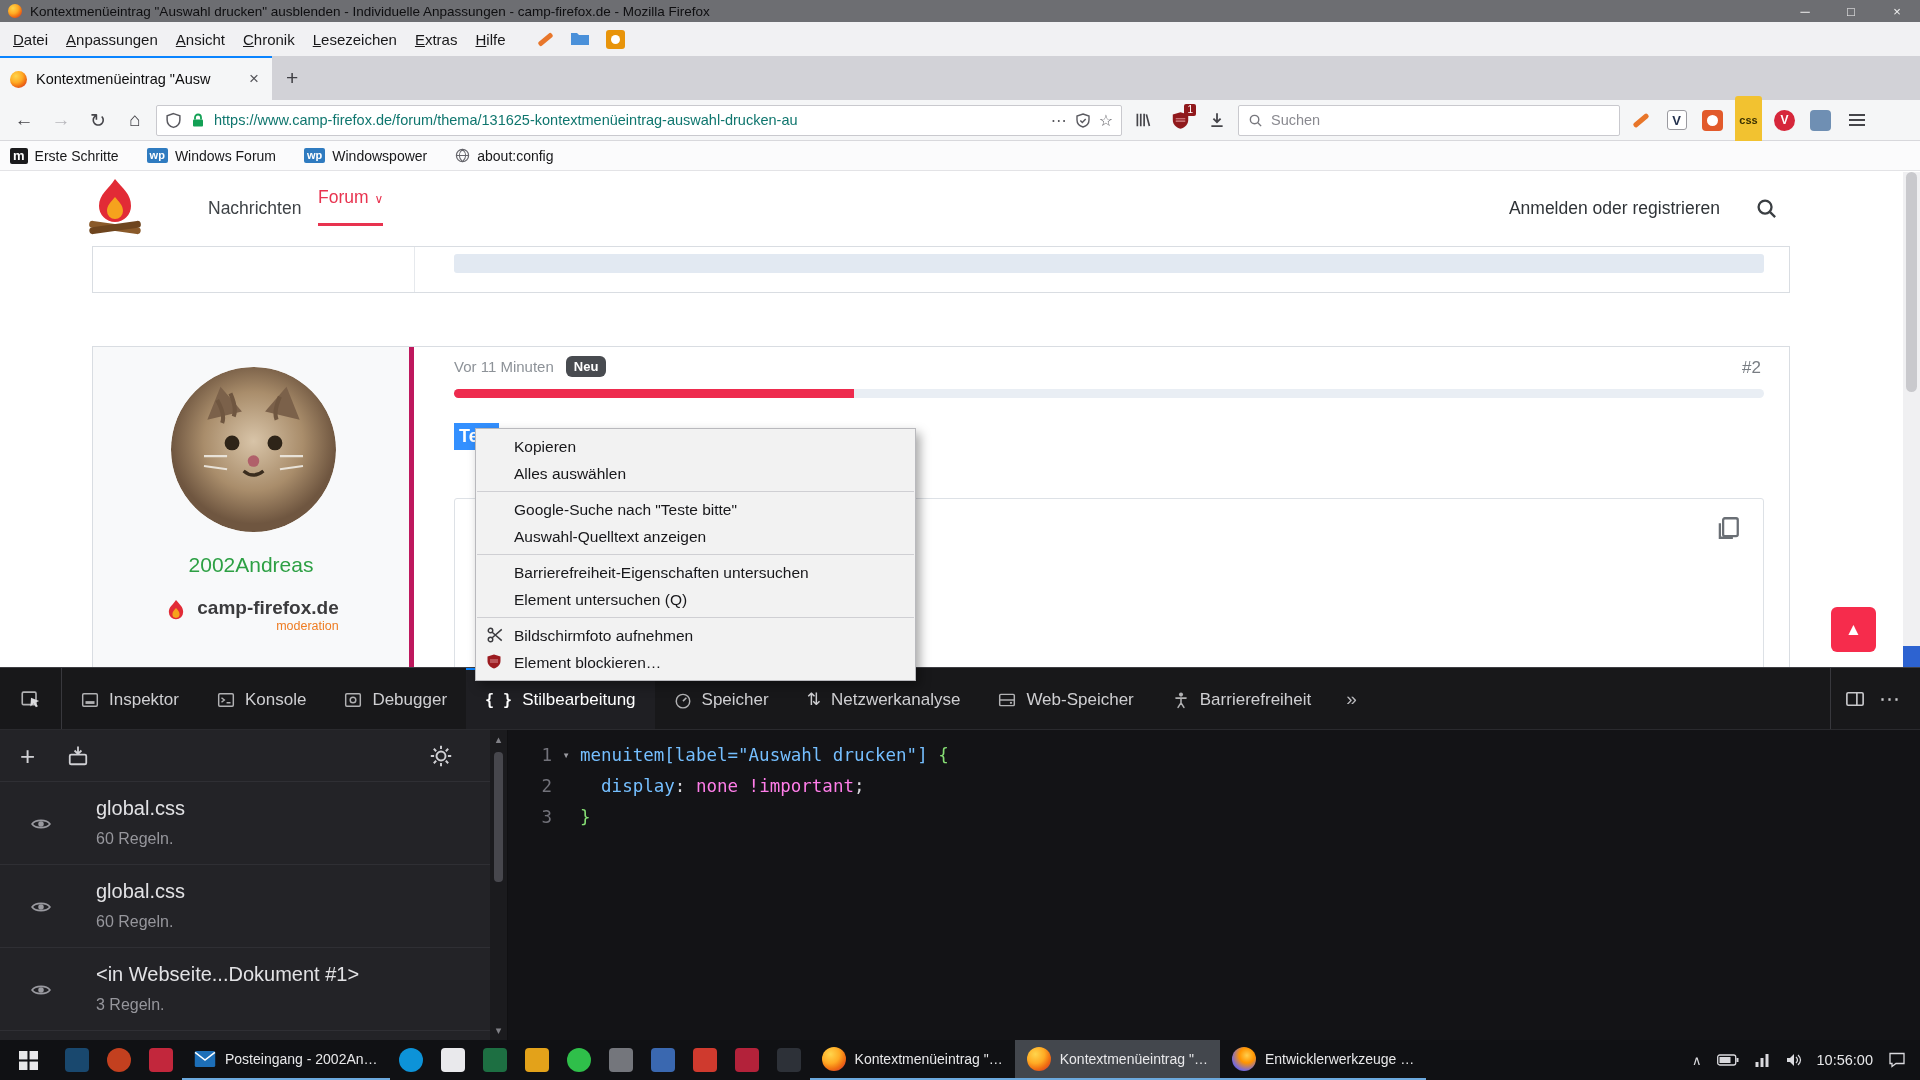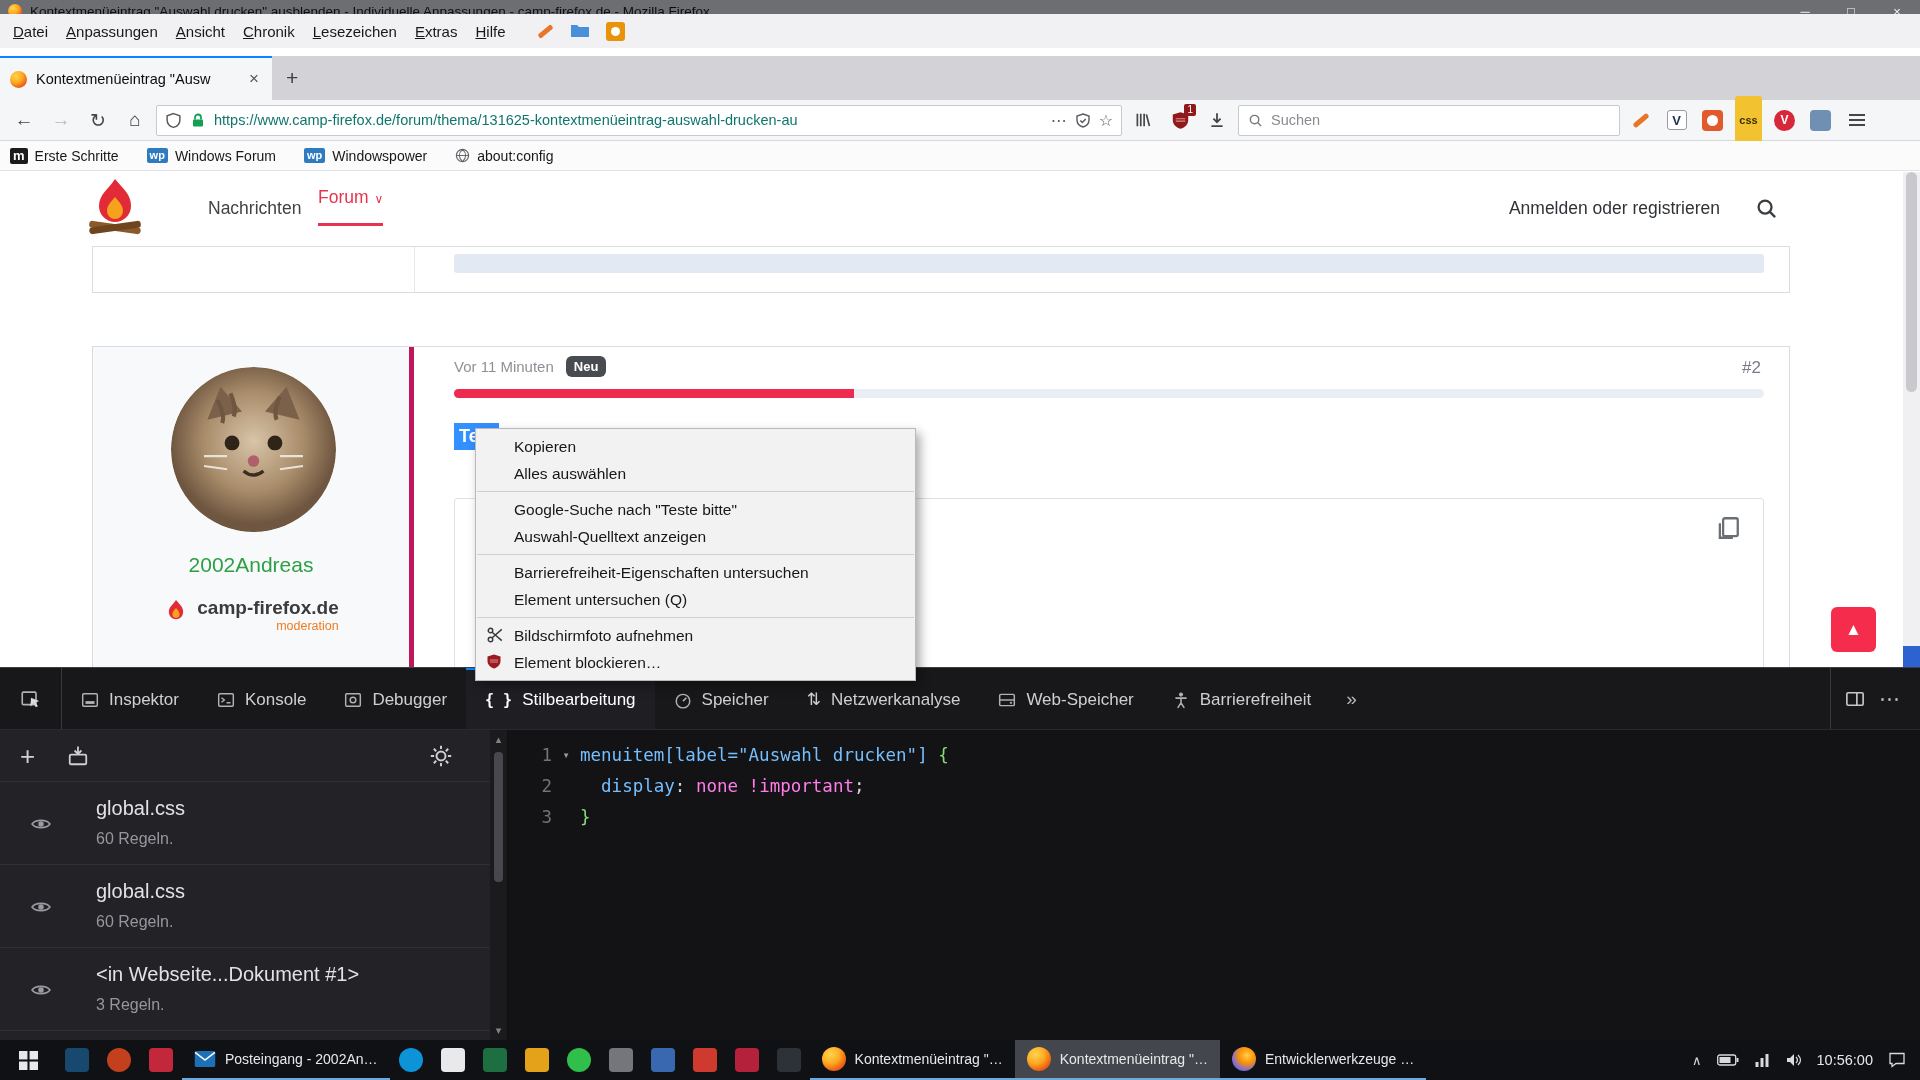--- a/index.html
+++ b/index.html
@@ -10,21 +10,21 @@
   
   #titlebar { position:absolute; top:0; left:0; right:0; height:22px; background:#6d6e72; display:flex; align-items:center; padding-left:8px; gap:8px; }
   #titlebar .title { font-size:13.5px; color:#0e0e10; white-space:nowrap; overflow:hidden; }
   #win-controls { margin-left:auto; display:flex; height:100%; }
   #win-controls span { width:46px; display:flex; align-items:center; justify-content:center; color:#f3f3f3; font-size:13px; }
   .fx-ball { border-radius:50%; background:radial-gradient(circle at 35% 30%, #ffd54d 0%, #ffab24 40%, #f06f12 65%, #d8432a 85%, #b5311f 100%); }
   .fx-ball.nightly { background:radial-gradient(circle at 62% 35%, #ffcf4d 0%, #ff9400 35%, #7a6bd8 70%, #2b3a9e 100%); }
   #titlebar .fx-ball { width:14px; height:14px; }
 
   
-  #menubar { position:absolute; top:14px; left:0; right:0; height:34px; background:#f1f1f3; display:flex; align-items:center; padding-left:4px; }
+  #menubar { position:absolute; top:22px; left:0; right:0; height:34px; background:#f1f1f3; display:flex; align-items:center; padding-left:4px; }
   .mb-item { display:inline-block; padding:4px 9px; font-size:15px; color:#18181a; }
   .mb-item::first-letter { text-decoration:underline; }
   .mb-icons { display:flex; align-items:center; gap:16px; margin-left:22px; }
   .mb-pencil { width:17px; height:5px; background:#e8762a; border-radius:2px; transform:rotate(-40deg); }
   .mb-qbox { width:19px; height:19px; background:#e8940a; border-radius:3px; display:flex; align-items:center; justify-content:center; color:#fff; font-size:12px; font-weight:bold; }
 
   
   #tabbar { position:absolute; top:56px; left:0; right:0; height:44px; background:#d2d2d7; display:flex; align-items:flex-end; }
   .tab { width:272px; height:44px; background:#f5f6f7; border-top:2px solid #0a84ff; display:flex; align-items:center; gap:9px; padding:0 10px; }
   .tab .fx-ball { width:17px; height:17px; flex:none; }

